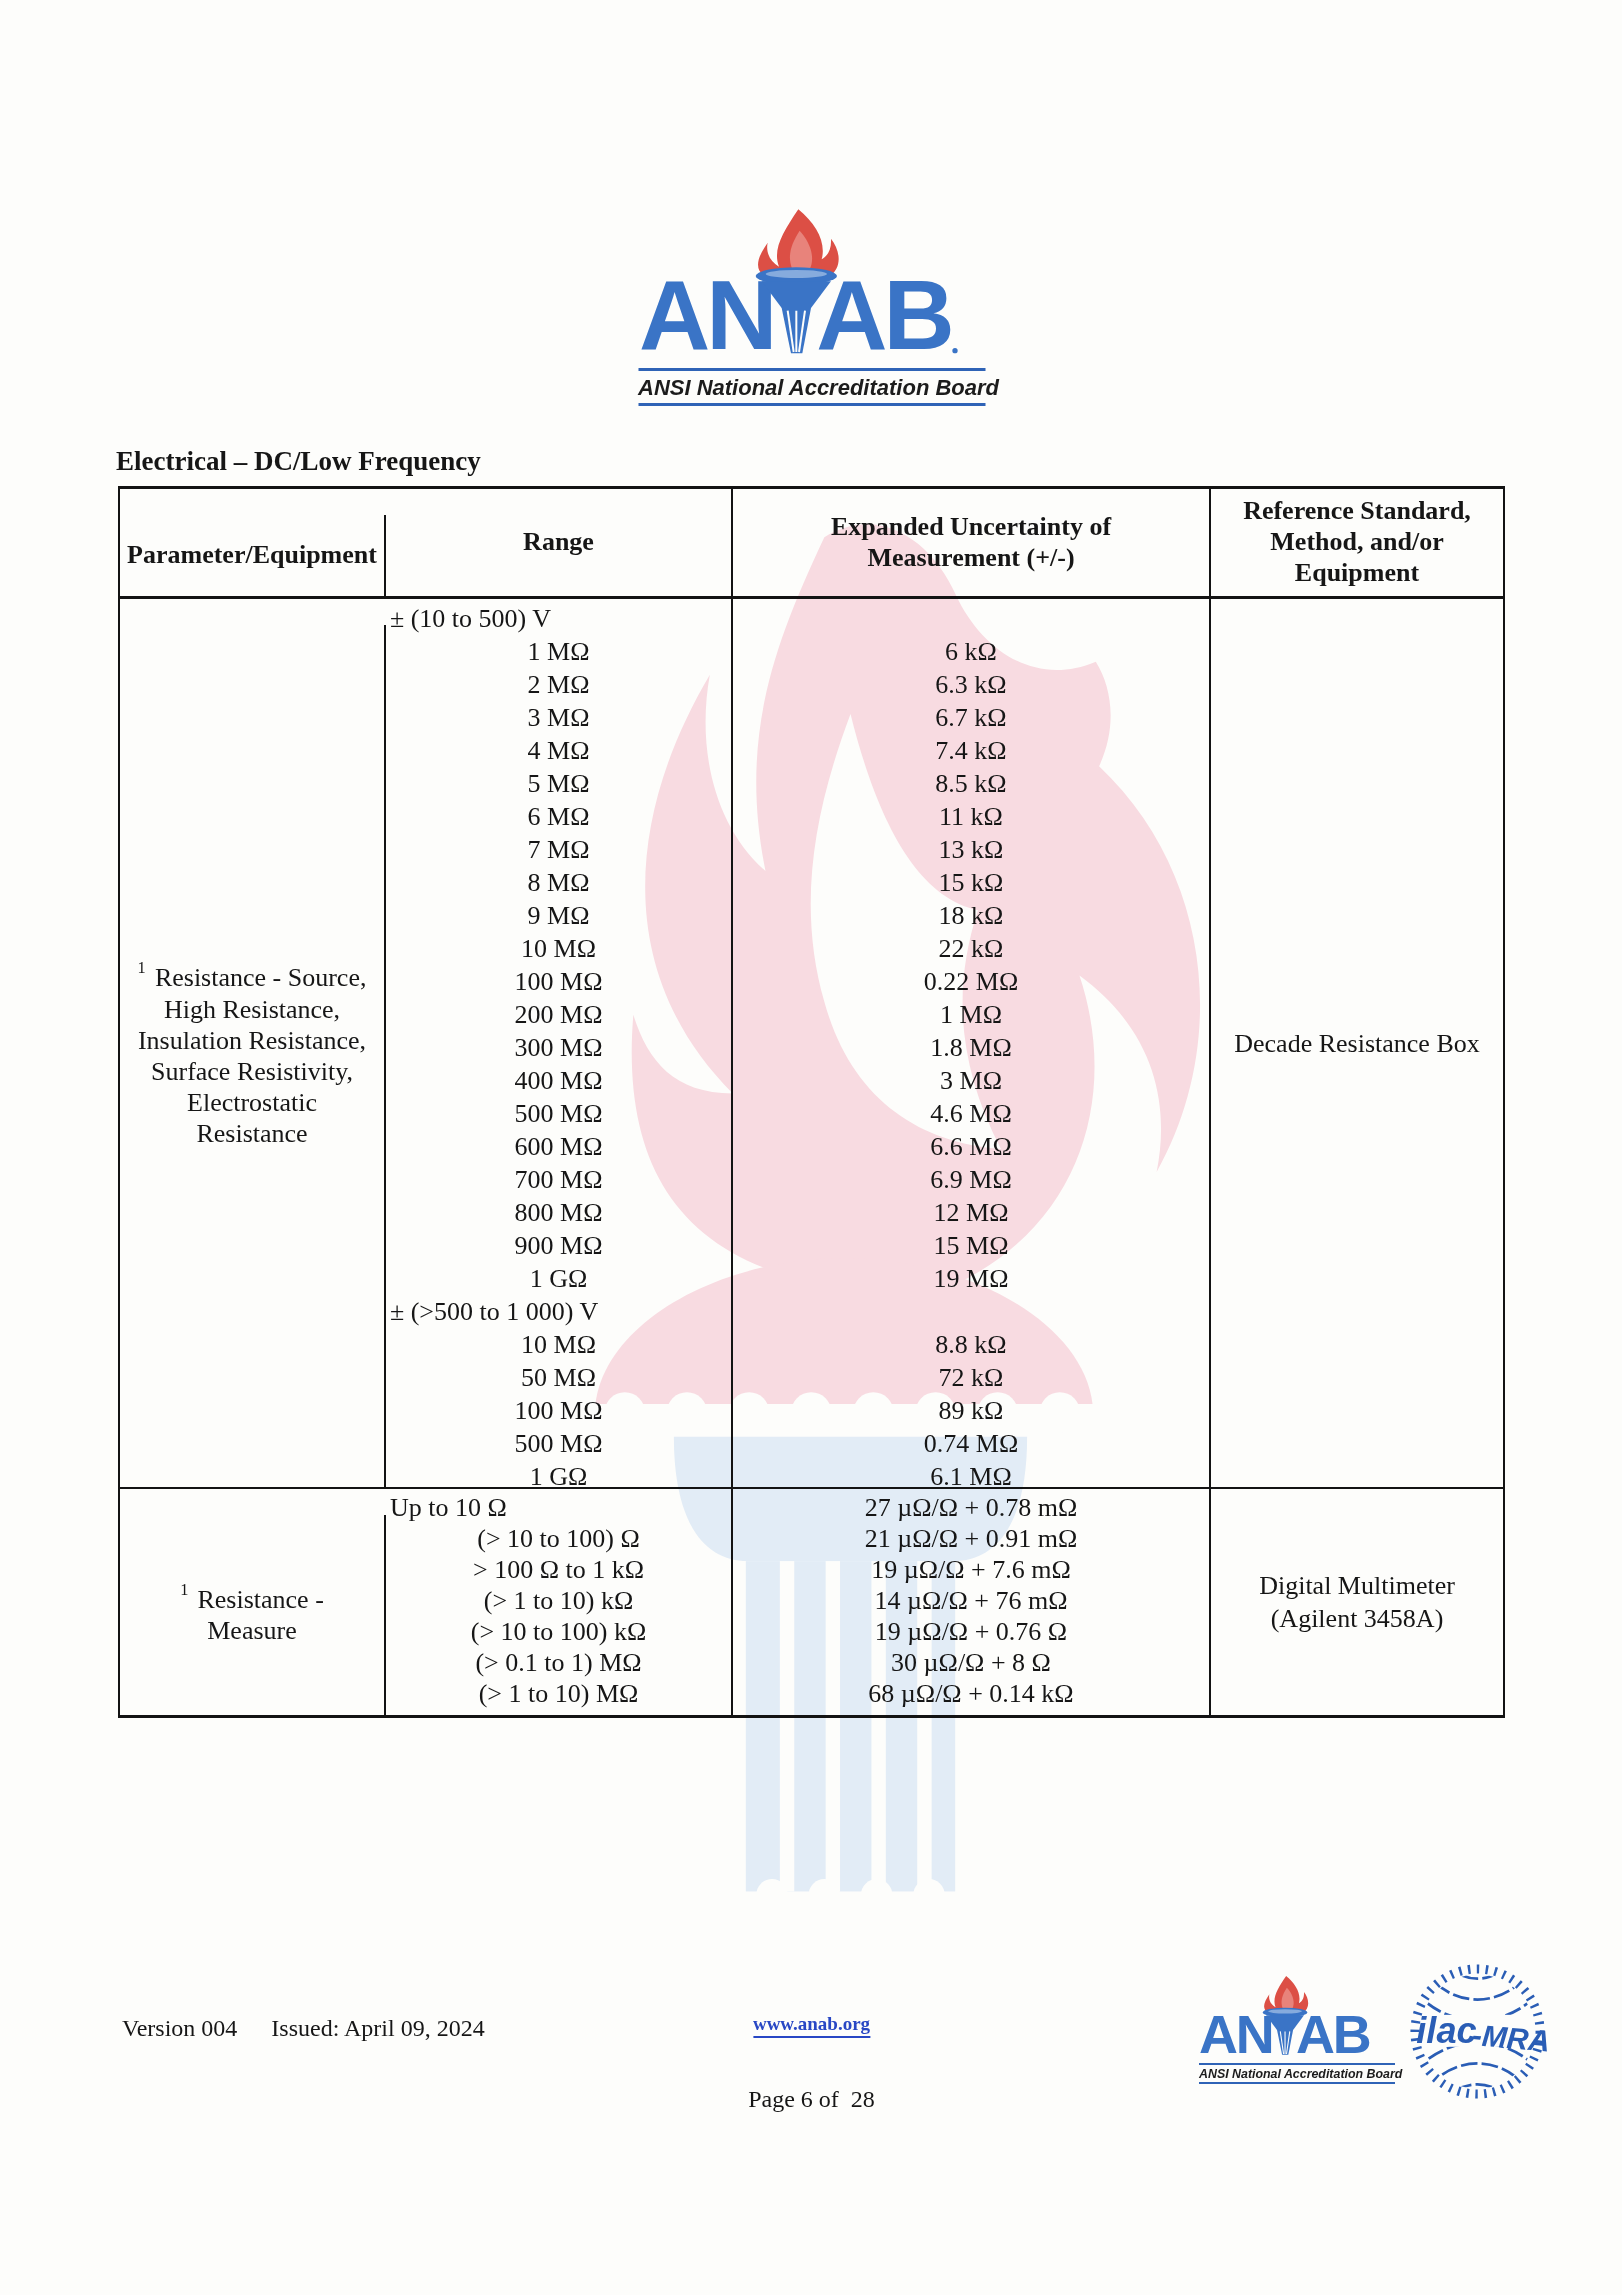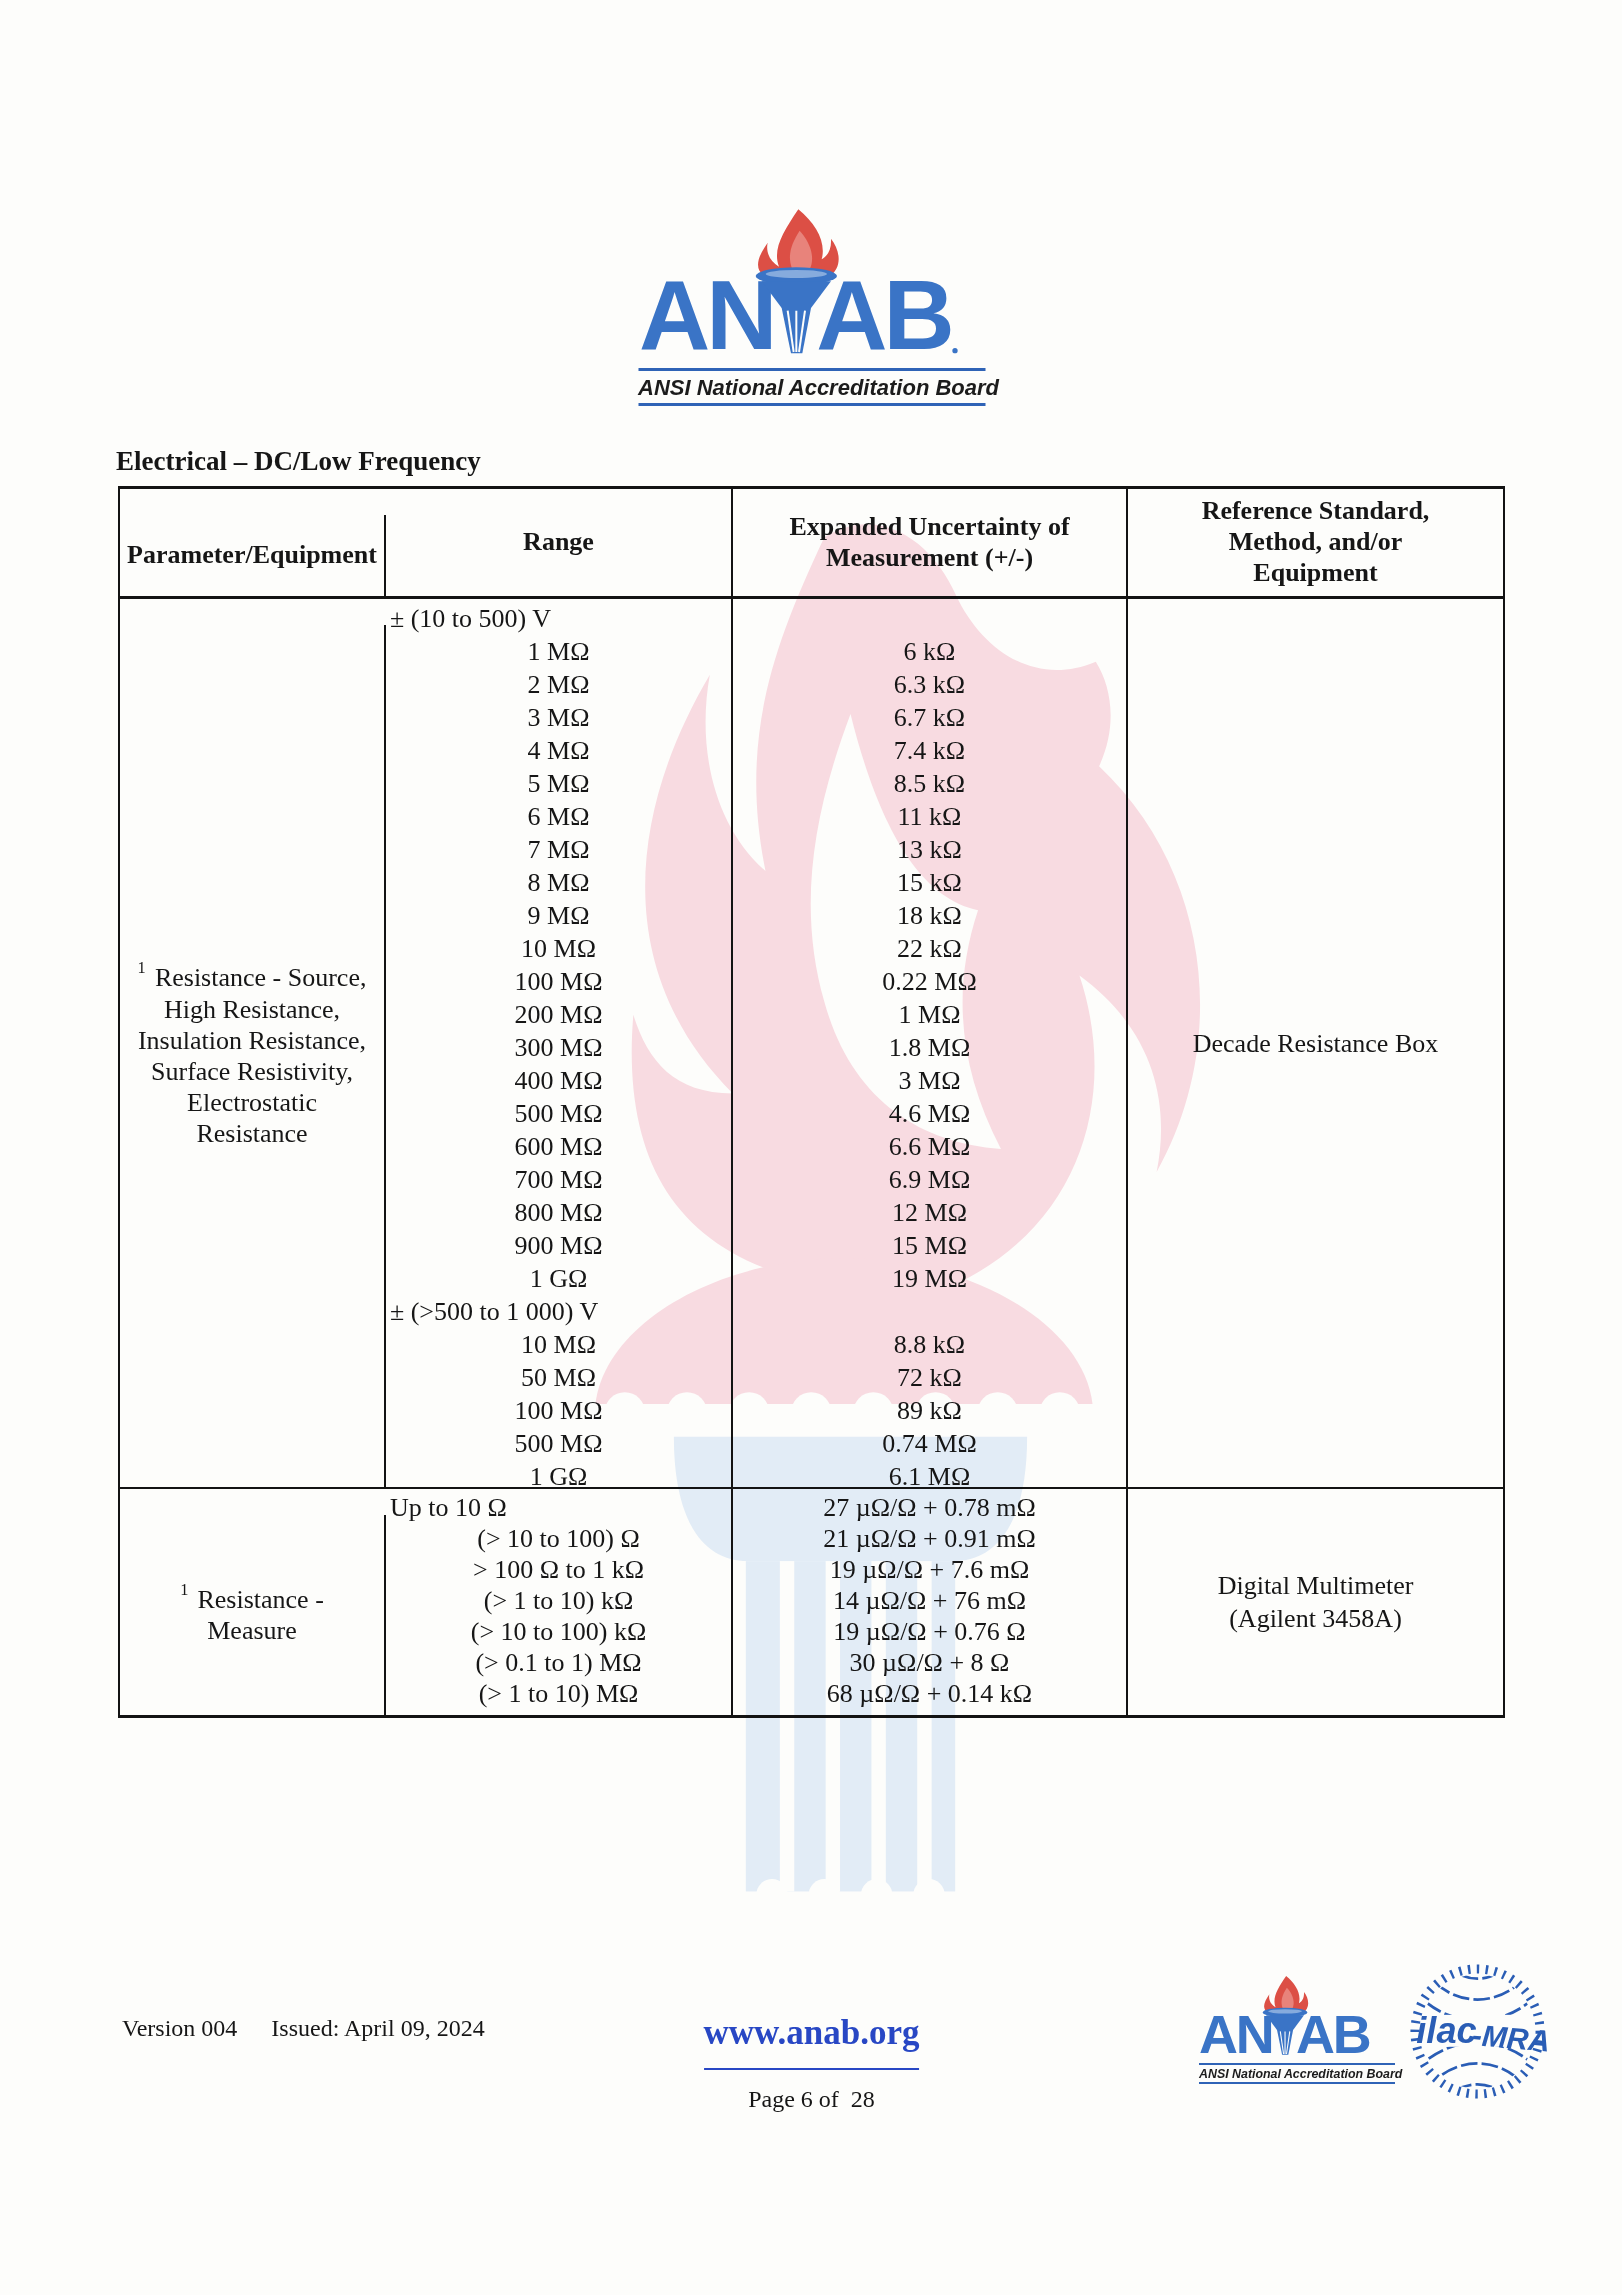--- a/index.html
+++ b/index.html
@@ -45,21 +45,21 @@
     display: flex; flex-direction: column;
     background: transparent;
   }
   .t-row { display: flex; width: 100%; }
   .t-row > div { border-right: 2px solid #131313; }
   .t-row > div:last-child { border-right: none; }
   .hdr-row { height: 110px; border-bottom: 3.9px solid #131313; }
   .body-row.r0 { height: 890px; border-bottom: 2px solid #131313; }
   .body-row.r1 { height: 226px; }
 
-  .c0 { width: 266px; margin-top: 26px; } .c1 { width: 347px; } .c2 { width: 395px; } .c3 { flex: 1; }
+  .c0 { width: 266px; margin-top: 26px; } .c1 { width: 347px; } .c2 { width: 478px; } .c3 { flex: 1; }
 
   .th {
     display: flex; align-items: center; justify-content: center;
     text-align: center; font-weight: 700; font-size: 26px; line-height: 1.18;
   }
   .th-inner.thi3 { max-width: 242px; }
   .th-inner.thi2 { max-width: 366px; }
 
   .cell-param, .cell-ref {
     display: flex; align-items: center; justify-content: center;
@@ -73,23 +73,23 @@
   .line.left { text-align: left; padding-left: 3.9px; }
   .cell-ref .ref-line { line-height: 33px; }
 
   
   .footer-left {
     position: absolute; left: 122px; top: 2015px;
     font-size: 24px; display: flex; gap: 34px; white-space: nowrap;
   }
   .footer-link {
     position: absolute; left: 50%; top: 2013px; transform: translateX(-50%);
-    font-size: 35px; font-weight: 700; color: #2847c4;
+    font-size: 19px; font-weight: 700; color: #2847c4;
     text-decoration: none; border-bottom: 2.6px solid #2847c4;
-    padding-bottom: 15px; white-space: nowrap;
+    padding-bottom: 1px; white-space: nowrap;
   }
   .footer-page {
     position: absolute; left: 50%; top: 2086px; transform: translateX(-50%);
     font-size: 24px; white-space: pre;
   }
   .logo-footer { left: 1199px; top: 1975px; width: 196px; transform: none; }
   .logo-footer .logo-subtitle { font-size: 12.4px; padding: 2px 0 1.3px 0; }
   .logo-footer .logo-rule { height: 2px; }
   .ilac-logo { position: absolute; left: 1408px; top: 1962px; }
 </style>

